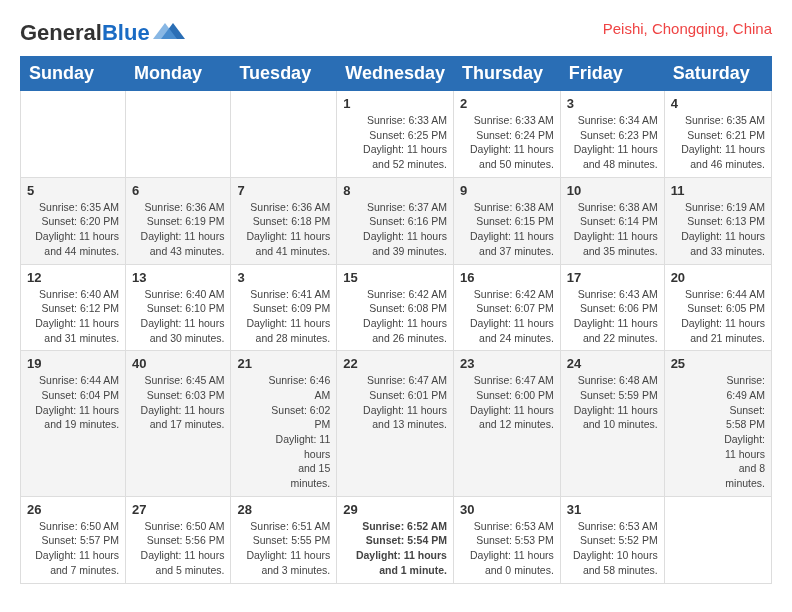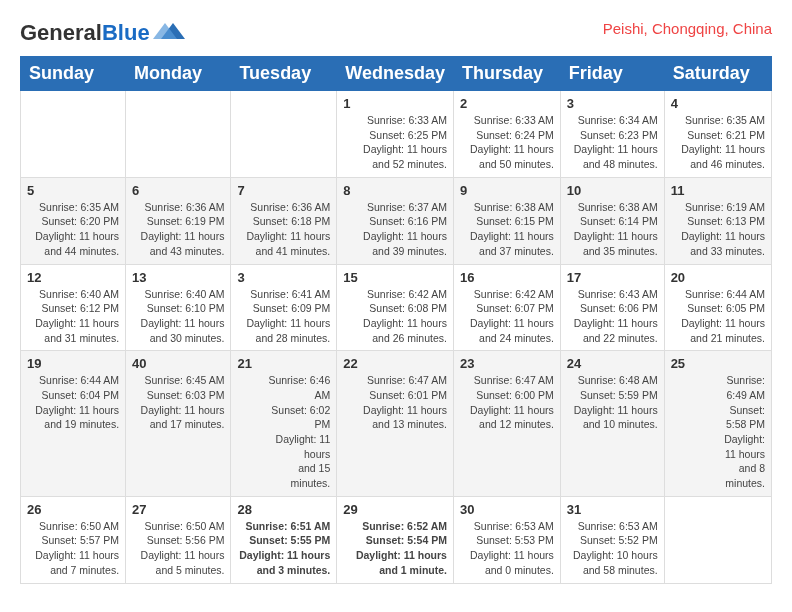--- a/index.html
+++ b/index.html
@@ -308,21 +308,21 @@
         </td>
         <td>
           <span class="day-num">27</span>
           <div class="day-info" style="white-space: pre-line;">Sunrise: 6:50 AM
 Sunset: 5:56 PM
 Daylight: 11 hours
 and 5 minutes.</div>
         </td>
         <td>
           <span class="day-num">28</span>
-          <div class="day-info" style="white-space: pre-line; font-weight: bold;">Sunrise: 6:51 AM
+          <div class="day-info" style="white-space: pre-line;">Sunrise: 6:51 AM
 Sunset: 5:55 PM
 Daylight: 11 hours
 and 3 minutes.</div>
         </td>
         <td>
           <span class="day-num">29</span>
           <div class="day-info" style="white-space: pre-line; font-weight: bold;">Sunrise: 6:52 AM
 Sunset: 5:54 PM
 Daylight: 11 hours
 and 1 minute.</div>

